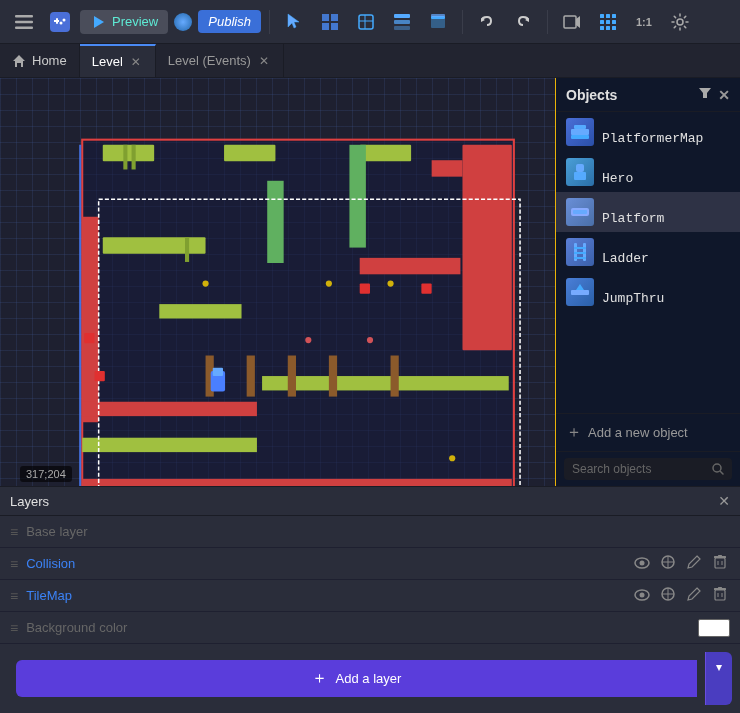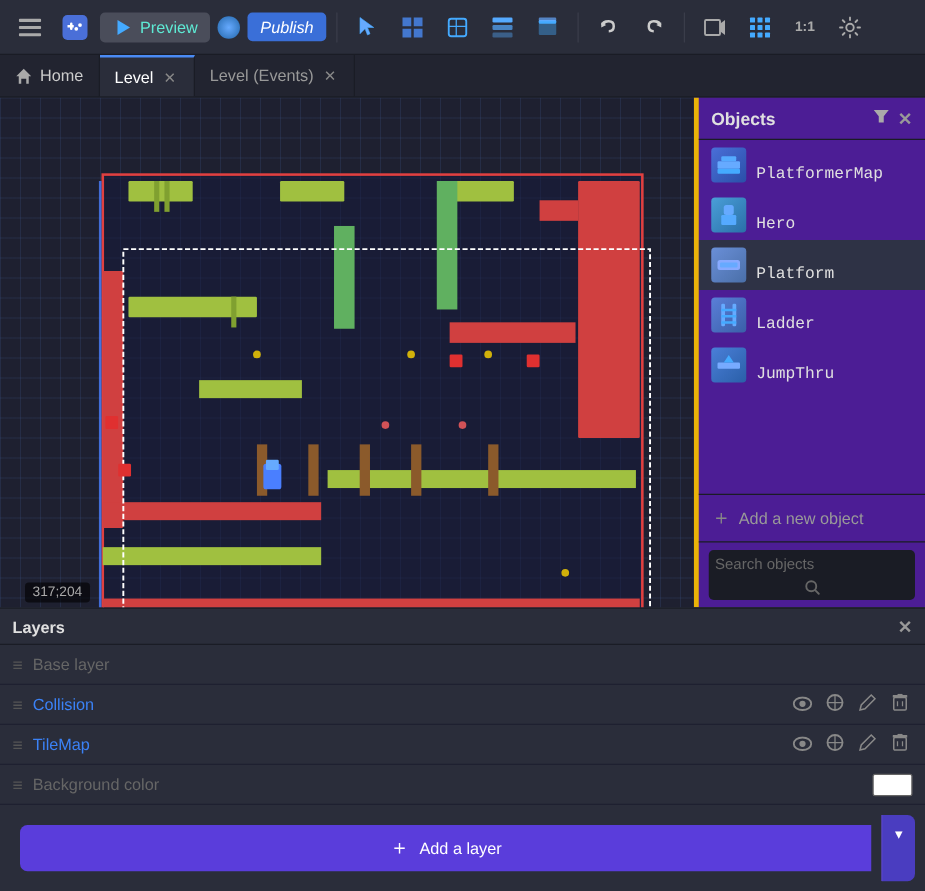--- a/index.html
+++ b/index.html
@@ -137,24 +137,24 @@
 
     
     .level-svg {
       position: absolute;
       inset: 0;
     }
 
     
     .right-panel {
       width: 185px;
-      background: #4c1d95;
+      background: #0f172a;
       display: flex;
       flex-direction: column;
-      border-left: 4px solid #eab308;
+      border-left: 1px solid #eab308;
       flex-shrink: 0;
     }
 
     .panel-header {
       display: flex;
       align-items: center;
       justify-content: space-between;
       padding: 8px 10px;
       border-bottom: 1px solid #1a1c25;
       font-size: 14px;
@@ -211,21 +211,20 @@
       padding: 6px 8px;
       border-top: 1px solid #1a1c25;
     }
     .search-input-container {
       display: flex;
       align-items: center;
       background: #1a1c25;
       border-radius: 4px;
       padding: 4px 8px;
       gap: 6px;
-      flex-direction: column;
     }
     .search-input-container input {
       background: none;
       border: none;
       color: #999;
       font-size: 12px;
       outline: none;
       flex: 1;
       min-width: 0;
     }
@@ -237,21 +236,21 @@
       border-top: 1px solid #1a1c25;
       flex-shrink: 0;
     }
 
     .layers-header {
       display: flex;
       align-items: center;
       justify-content: space-between;
       padding: 6px 10px;
       font-size: 13px;
-      font-weight: 700;
+      font-weight: 400;
       border-bottom: 1px solid #1a1c25;
     }
 
     .layer-row {
       display: flex;
       align-items: center;
       padding: 4px 10px;
       gap: 8px;
       border-bottom: 1px solid #1e2030;
       height: 32px;

